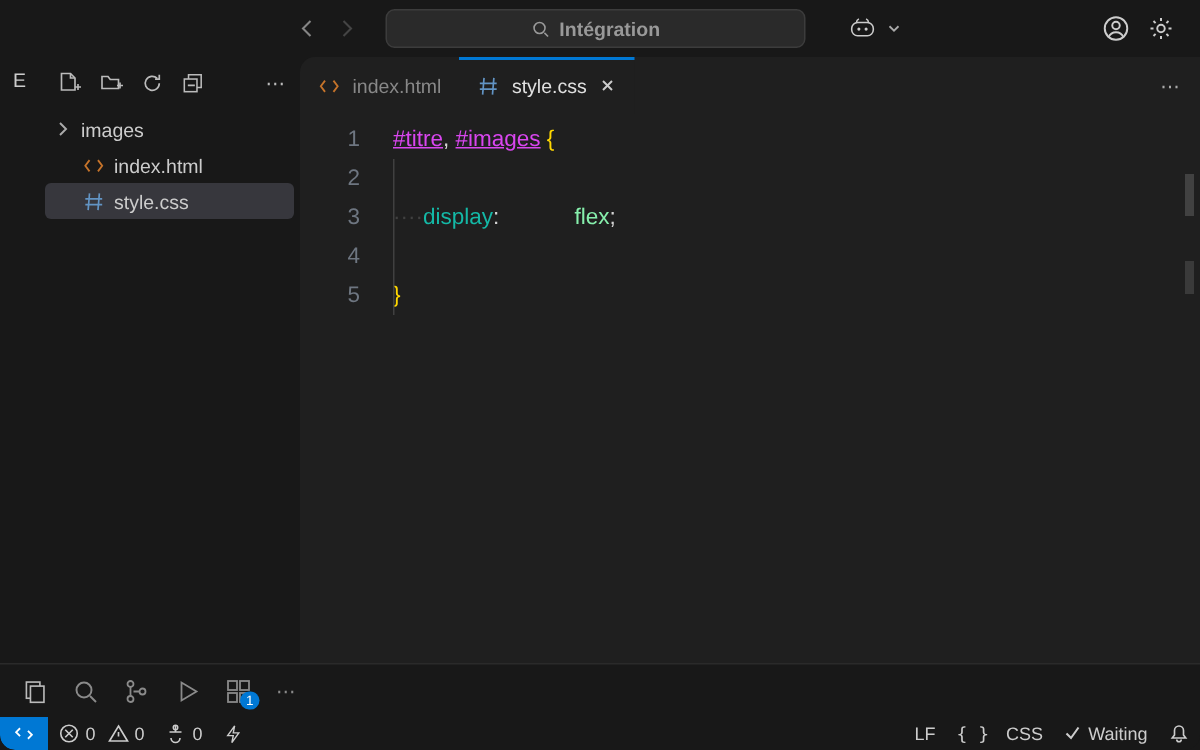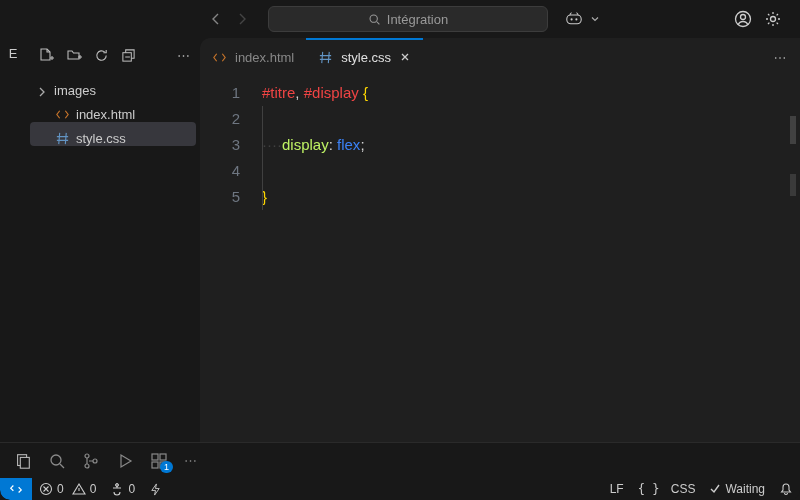--- a/index.html
+++ b/index.html
@@ -1,50 +1,50 @@
 <!DOCTYPE html>
 <html><head>
 <meta charset="utf-8">
 <style>
   * { margin:0; padding:0; box-sizing:border-box; font-family:-apple-system,BlinkMacSystemFont,"Segoe UI",sans-serif; }
   body { width:800px; height:500px; background:#181818; color:#ccc; overflow:hidden; font-size:13px; border-radius:10px; }
-  .titlebar { height:38px; display:flex; align-items:center; padding:0 28px; gap:8px; }
+  .titlebar { height:38px; display:flex; align-items:center; padding:0 17px; gap:8px;font-weight:bold; }
   .nav-arrows { display:flex; gap:10px; margin-left:180px; }
   .nav-arrows span { color:#858585; cursor:default; }
   .search-box { flex:0 0 280px; height:26px; background:#2a2a2a; border:1px solid #3c3c3c; border-radius:6px; display:flex; align-items:center; justify-content:center; gap:6px; color:#999; margin-left:10px; }
   .tb-spacer { flex:1; }
   .tb-right { display:flex; gap:12px; align-items:center; color:#ccc; }
   .icon { display:inline-flex; align-items:center; justify-content:center; }
   .main { display:flex; height:404px; }
   .activity { width:26px; display:flex; flex-direction:column; align-items:center; padding-top:8px; gap:14px; color:#858585; position:relative; }
   .activity .label { writing-mode:horizontal-tb; font-size:13px; color:#ccc; }
   .sidebar { width:174px; background:#181818; display:flex; flex-direction:column; }
   .sidebar-actions { height:34px; display:flex; align-items:center; gap:12px; padding-left:12px; color:#bbb; }
   .tree { padding-top:2px; }
-  .tree-item { height:24px; display:flex; align-items:flex-end; gap:6px; padding-left:10px; color:#ccc; }
+  .tree-item { height:24px; display:flex; align-items:center; gap:6px; padding-left:10px; color:#ccc; }
   .tree-item.selected { background:#37373d; border-radius:4px; margin:0 4px; padding-left:6px; }
   .chev { width:12px; color:#aaa; }
   .file-icon { width:16px; color:#888; }
   .editor-area { flex:1; display:flex; flex-direction:column; background:#1f1f1f; border-radius:10px 0 0 0; }
   .tabs { height:38px; display:flex; align-items:stretch; }
   .tab { display:flex; align-items:center; gap:8px; padding:0 12px; color:#888; font-size:13px; position:relative; }
   .tab.active { background:#1f1f1f; color:#e0e0e0; }
   .tab.active::before { content:""; position:absolute; top:0; left:0; right:0; height:1.5px; background:#0078d4; }
   .tab-close { color:#aaa; }
   .tab-spacer { flex:1; }
   .tab-overflow { width:40px; display:flex; align-items:center; justify-content:center; color:#aaa; }
   .code { display:flex; padding-top:4px; font-family:Menlo,Consolas,monospace; font-size:15px; line-height:26px; position:relative; }
   .gutter { width:62px; text-align:right; color:#6e7681; padding-right:22px; }
   .lines { position:relative; }
   .indent { color:#404040; }
-  .selector { color:#ef4444; }
+  .selector { color:#d946ef;text-decoration:underline; }
   .punct { color:#d4d4d4; }
   .brace { color:#ffd700; }
-  .prop { color:#bef264; }
-  .val { color:#3b82f6; }
+  .prop { color:#14b8a6; }
+  .val { color:#86efac;margin-left:46px; }
   .comma { color:#d4d4d4; }
   .indent-guide { position:absolute; left:0; top:26px; width:1px; height:104px; background:#404040; }
   .minimap { position:absolute; right:0; top:40px; width:10px; }
   .mm-block { width:6px; height:28px; background:#414141; margin-bottom:30px; }
   .panel { height:36px; display:flex; align-items:center; padding:0 14px; gap:16px; color:#8a8a8a; border-top:1px solid #2a2a2a; }
   .panel .icn { display:flex; align-items:center; }
   .panel .badge-wrap { position:relative; }
   .panel .badge { position:absolute; bottom:-3px; right:-5px; background:#0078d4; color:#fff; border-radius:8px; font-size:9px; padding:0 4px; line-height:12px; }
   .statusbar { height:22px; background:#181818; display:flex; align-items:center; font-size:12px; color:#ccc; }
   .remote { background:#0078d4; height:22px; width:32px; display:flex; align-items:center; justify-content:center; color:#fff; border-bottom-left-radius:10px; }
@@ -206,21 +206,21 @@
     <div class="code">
       <div class="gutter">
         <div>1</div>
         <div>2</div>
         <div>3</div>
         <div>4</div>
         <div>5</div>
       </div>
       <div class="lines">
         <div class="indent-guide"></div>
-        <div><span class="selector">#titre</span><span class="comma">, </span><span class="selector">#display</span><span> </span><span class="brace">{</span></div>
+        <div><span class="selector">#titre</span><span class="comma">, </span><span class="selector">#images</span><span> </span><span class="brace">{</span></div>
         <div>&nbsp;</div>
         <div><span class="indent">····</span><span class="prop">display</span><span class="punct">: </span><span class="val">flex</span><span class="punct">;</span></div>
         <div>&nbsp;</div>
         <div><span class="brace">}</span></div>
       </div>
       <div class="minimap">
         <div class="mm-block"></div>
         <div class="mm-block" style="height:22px;background:#3a3a3a"></div>
       </div>
     </div>

